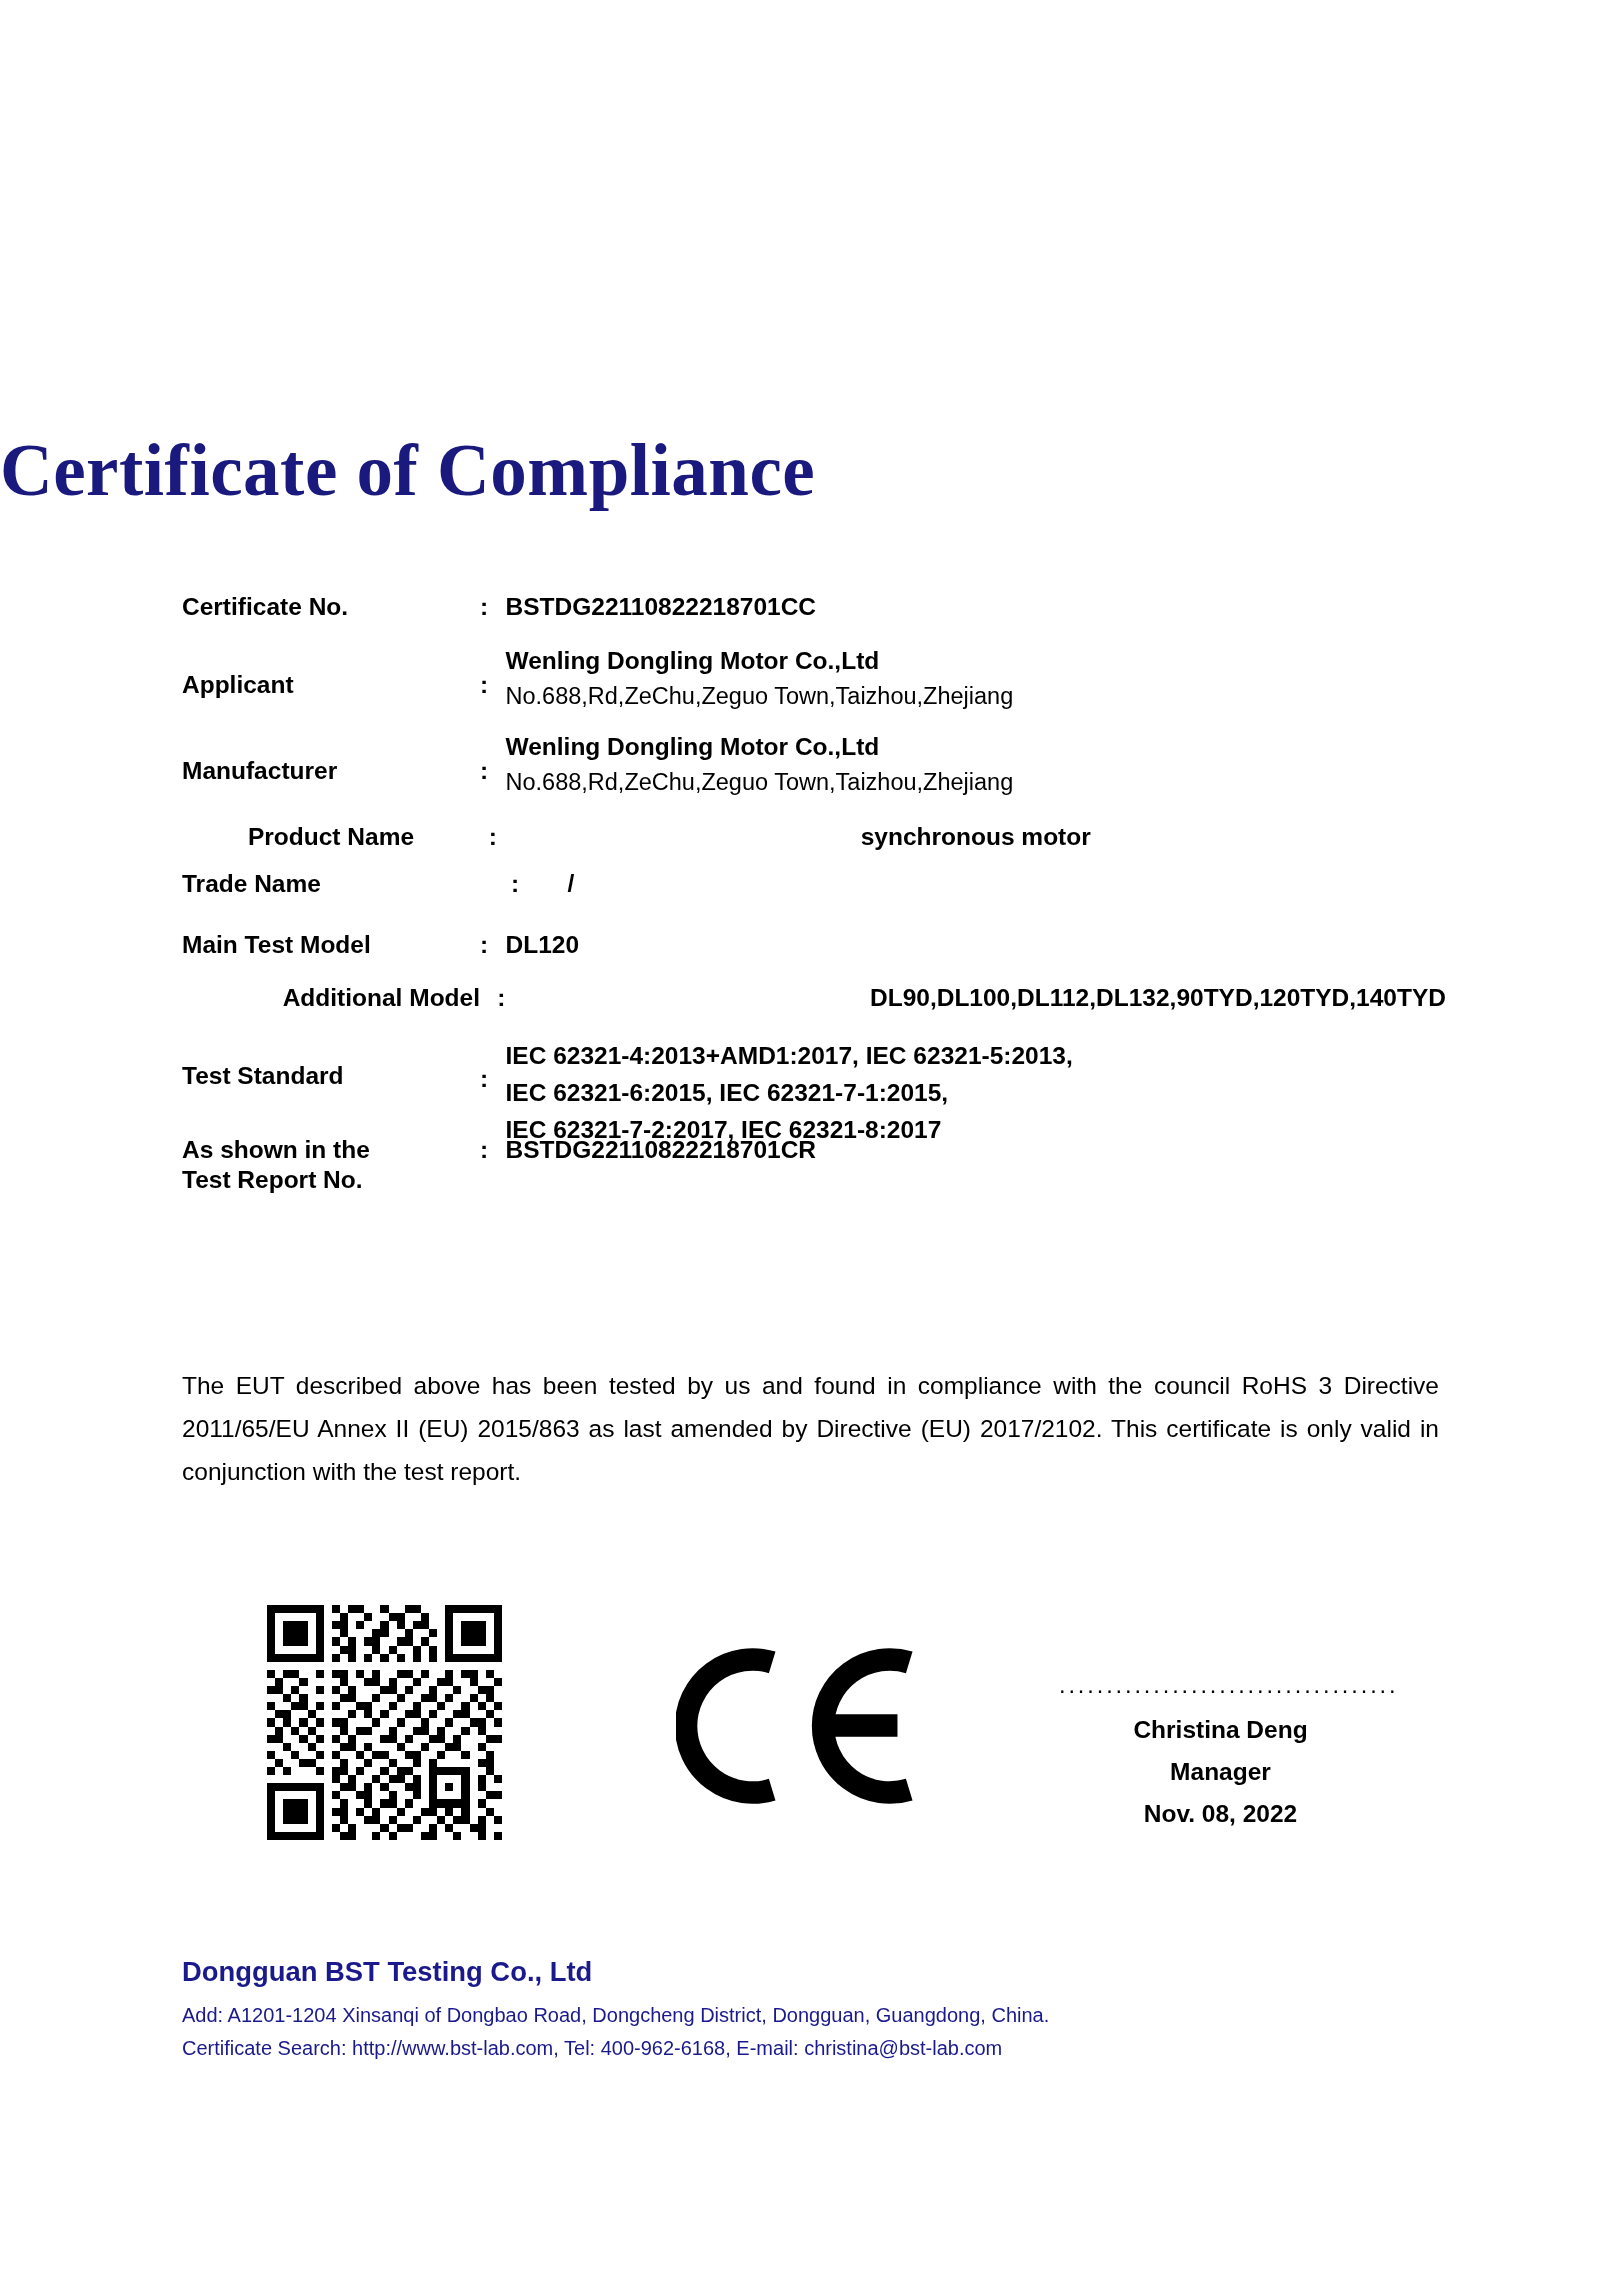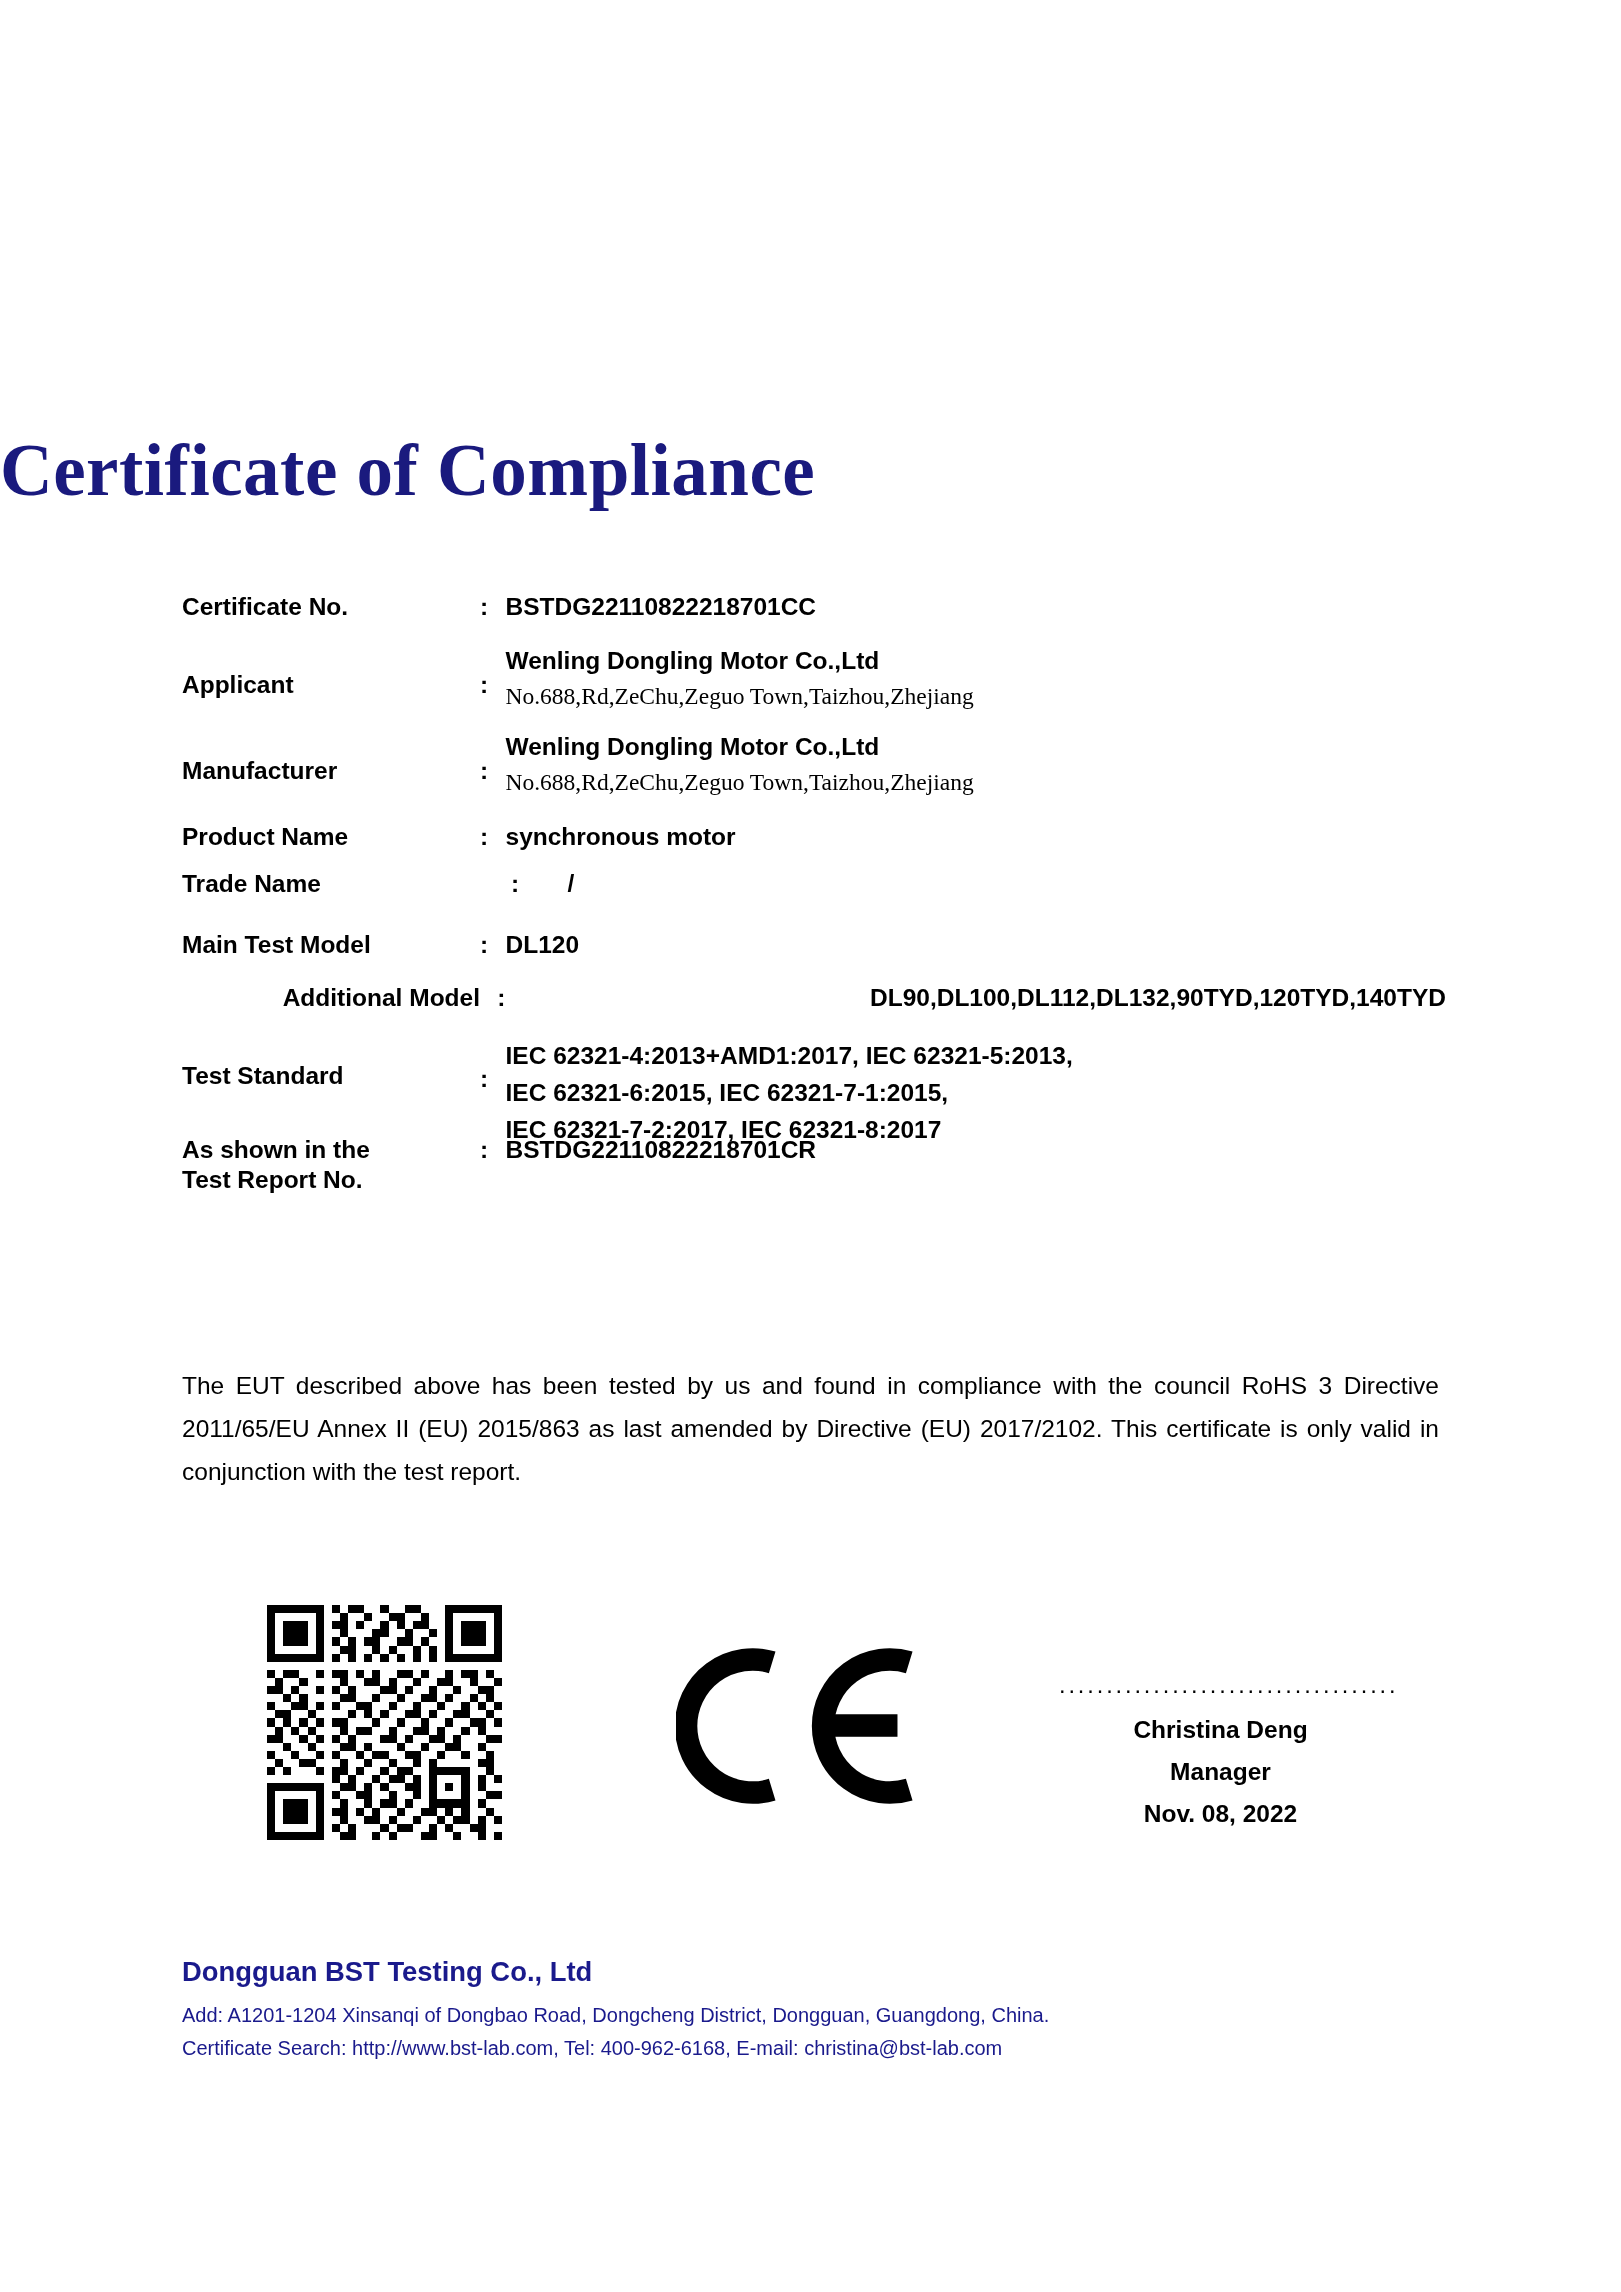--- a/index.html
+++ b/index.html
@@ -67,31 +67,30 @@
     font-weight: bold;
     line-height: 30px;
     padding-top: 2px;
   }
   .value .sub {
     font-weight: normal;
     display: block;
     font-size: 23.5px;
     line-height: 33px;
     margin-top: 3.9px;
-    font-family: Liberation Serif, serif;
   }
   .value .ln {
     display: block;
     line-height: 37px;
   }
 
   .r-certno { height: 54px; }
   .r-applicant { height: 86px; }
   .r-manufacturer { height: 90px; }
-  .r-product { height: 47px; }
+  .r-product { height: 47px; text-align: center; }
   .r-trade { height: 61px; gap: 31px; }
   .r-main { height: 53px; justify-content: flex-end; }
   .r-add { height: 54px; text-align: right; }
   .r-std { height: 98px; }
   .r-report { height: 47px; }
 
   .r-applicant .label,
   .r-manufacturer .label,
   .r-std .label { padding-top: 25.5px; }
   .r-applicant .colon,

